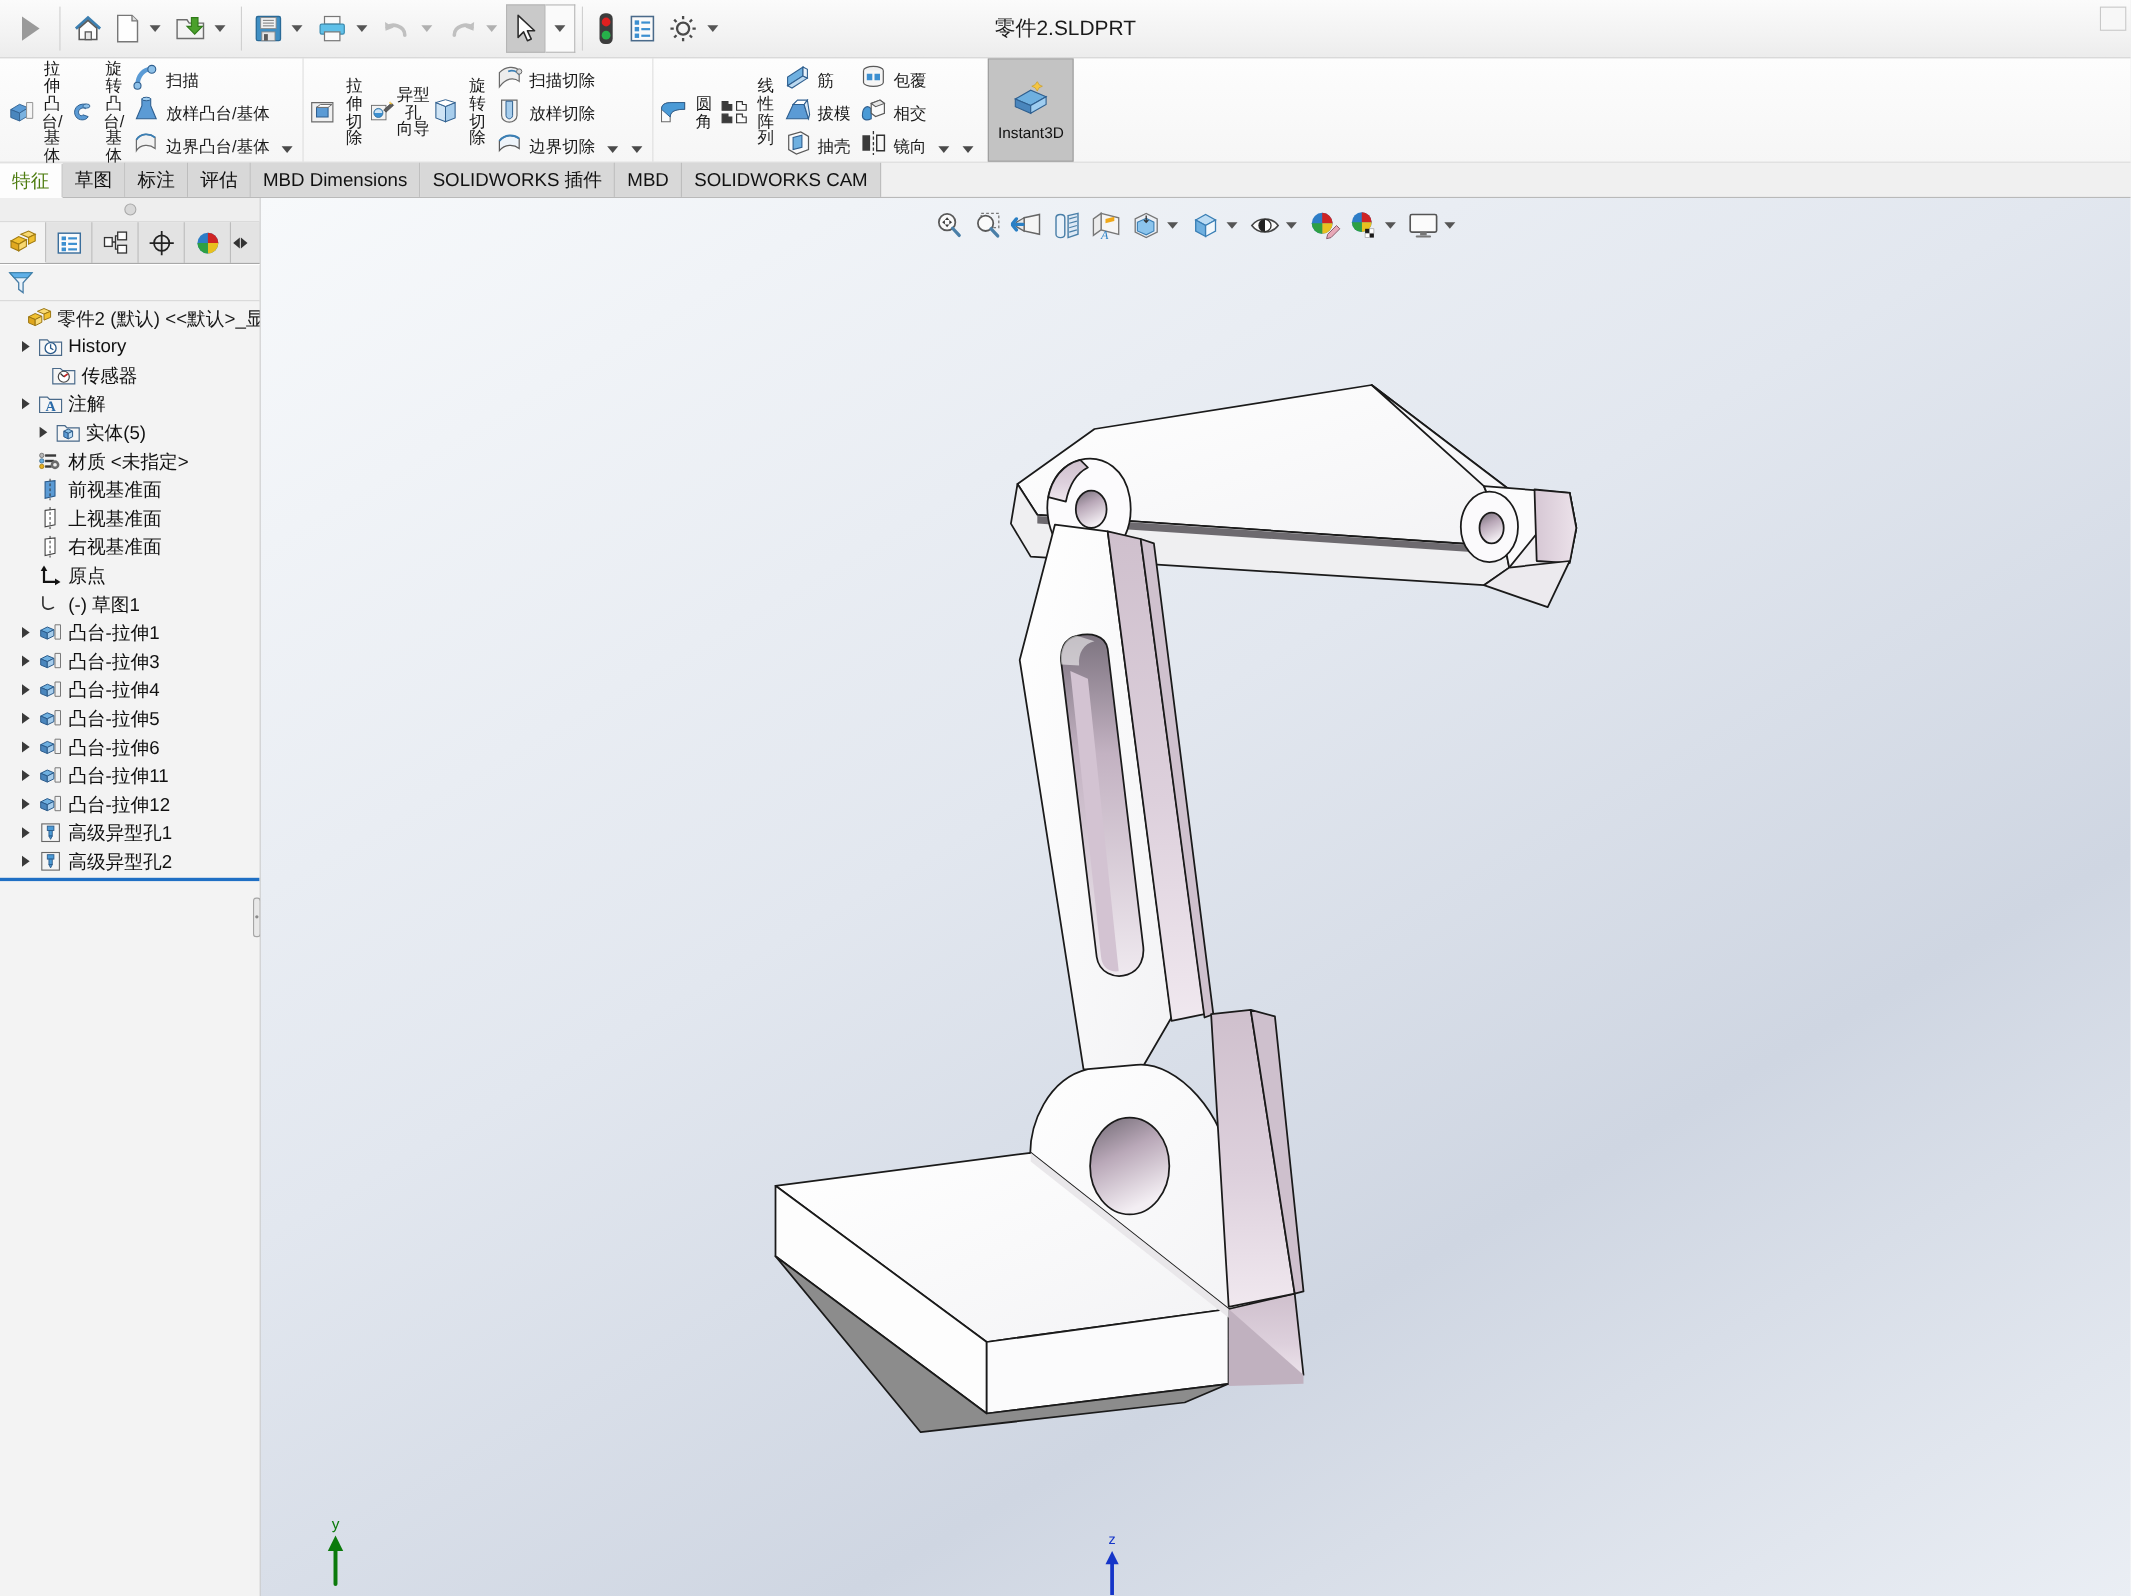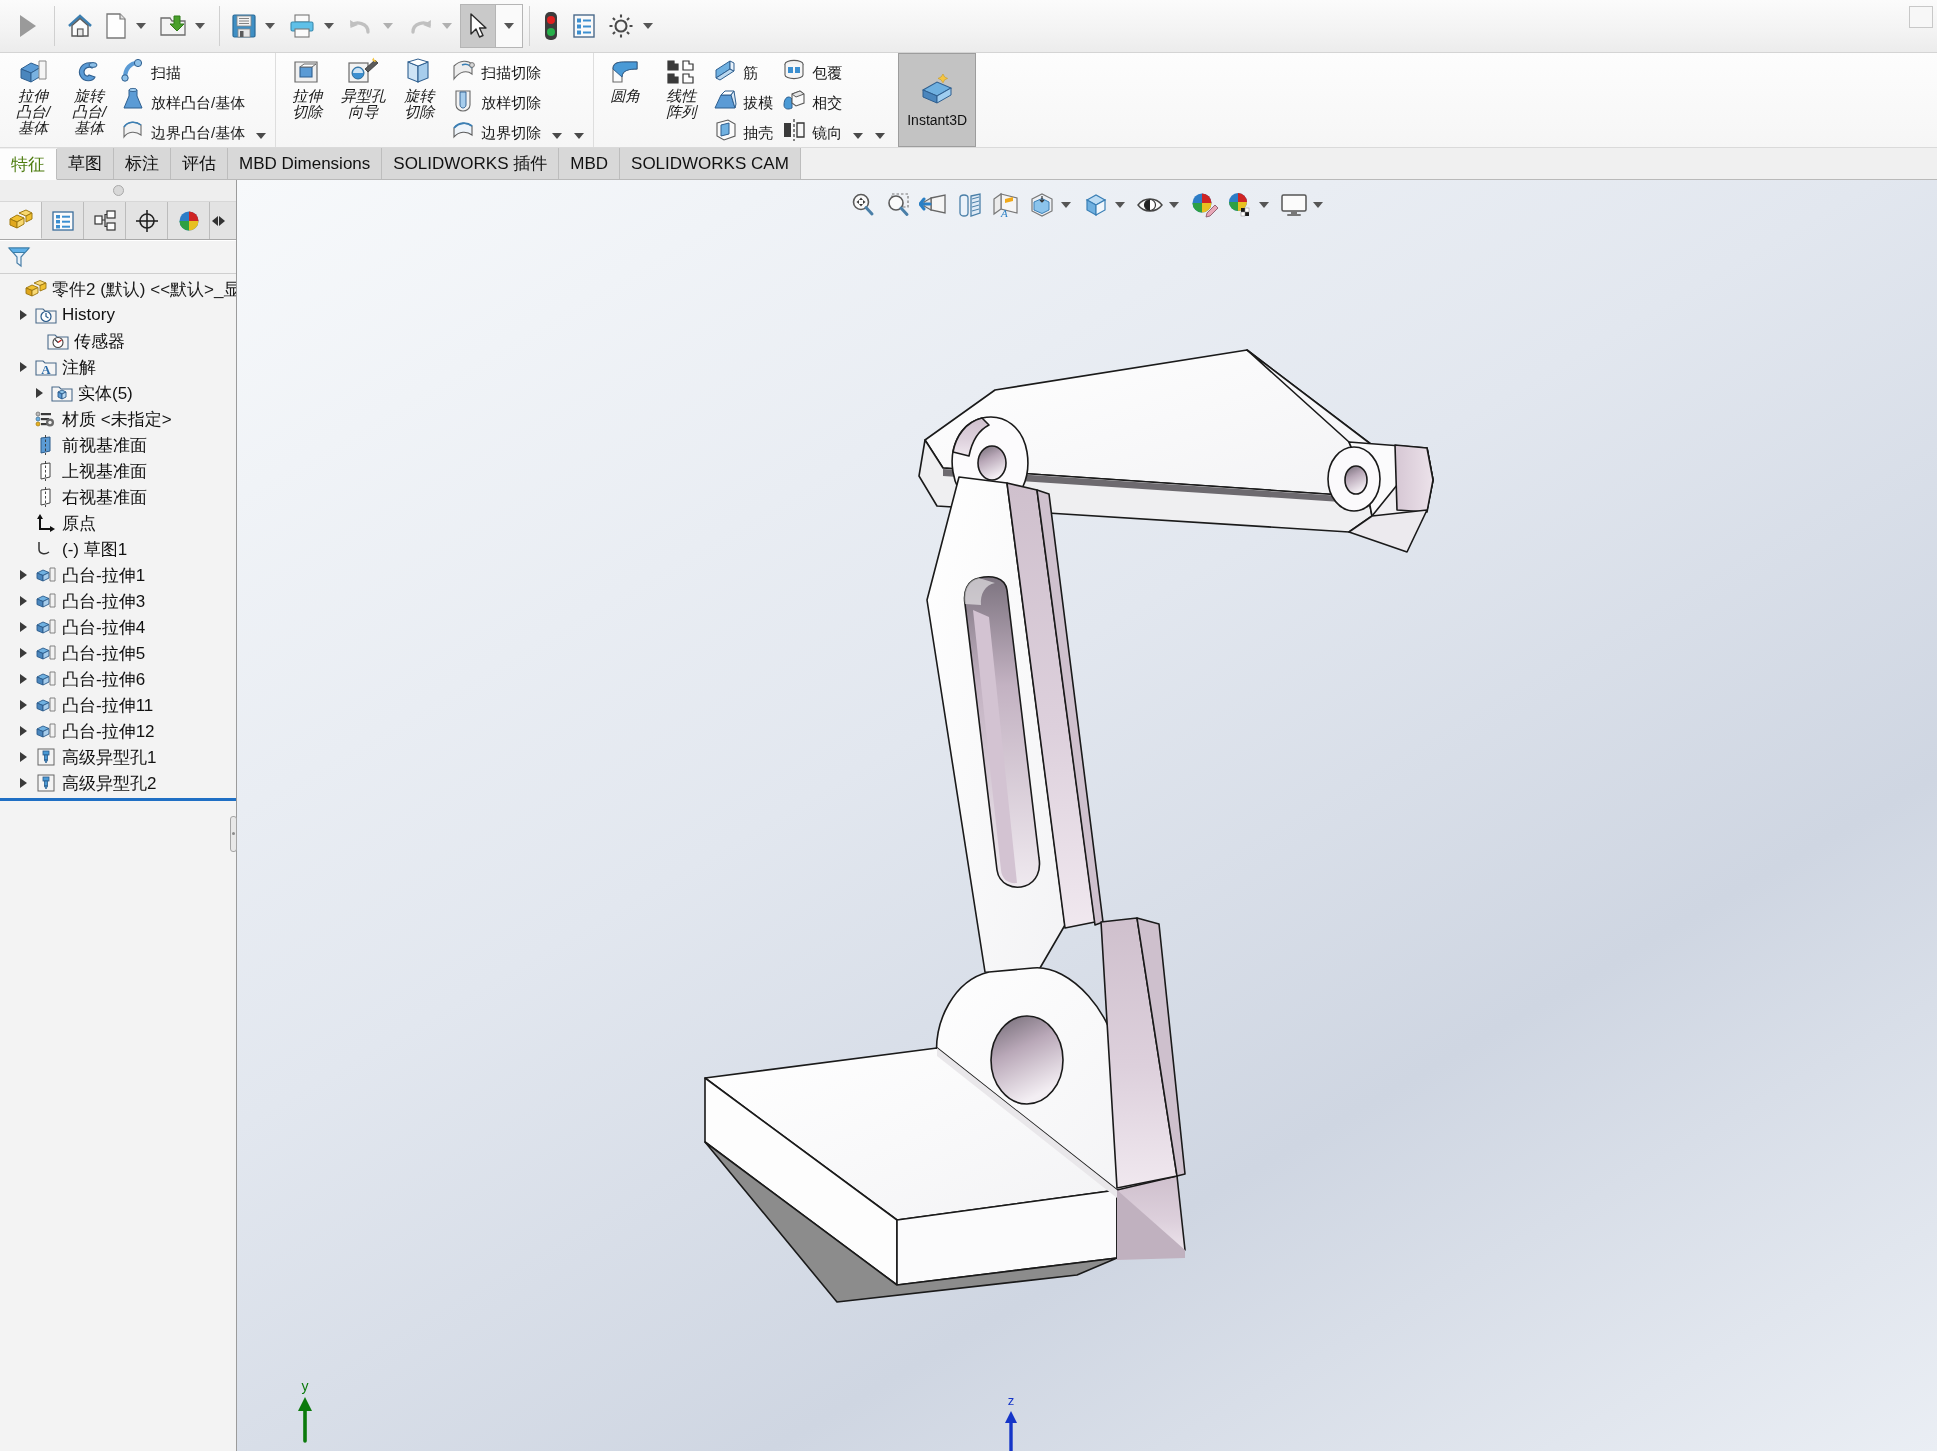--- a/index.html
+++ b/index.html
@@ -85,23 +85,23 @@
   .ribbon {
     height: 95px; min-height: 95px;
     background: linear-gradient(to bottom,#fdfdfd 0%,#f6f6f6 100%);
     border-bottom: 1px solid #dadada;
     display: flex; align-items: stretch;
     padding-left: 2px;
   }
   .rgroup { display: flex; align-items: stretch; padding: 0 3px; }
   .rgroup + .rgroup { border-left: 1px solid #dedede; }
   .rbig {
-    width: 56px; display: flex; flex-direction: column;
+    width: 56px; display: flex; 
     align-items: center; justify-content: flex-start;
-    padding-top: 4px; cursor: default; font-style: italic;
+    padding-top: 4px; cursor: default;
   }
   .rbig .lbl {
     font-size: 15px; color: #1a1a1a; text-align: center;
     line-height: 1.05; margin-top: 1px; white-space: pre-line;
   }
   .rcol { display: flex; flex-direction: column; justify-content: flex-start; }
   .rsmall {
     display: flex; align-items: flex-end; gap: 5px;
     height: 30px; padding: 0 5px 0 3px; cursor: default;
   }
@@ -360,20 +360,21 @@
     <div class="tb-btn">
       <svg width="30" height="30" viewBox="0 0 30 30">
         <g fill="none" stroke="#4a4a4a" stroke-width="2.1">
           <circle cx="15" cy="15" r="5.5"></circle>
           <path d="M15 3.5 v3 M15 23.5 v3 M3.5 15 h3 M23.5 15 h3 M6.9 6.9 l2.1 2.1 M21 21 l2.1 2.1 M23.1 6.9 l-2.1 2.1 M9 21 l-2.1 2.1"></path>
         </g>
       </svg>
     </div>
     <div class="tb-caret"></div>
 
+    <div class="doc-title">零件2.SLDPRT</div>
     <div class="win-ctl"></div>
   </div>
 
   <div class="ribbon">
 
     <div class="rgroup">
       <div class="rbig">
         <svg width="36" height="30" viewBox="0 0 36 30">
           <path d="M6 12 L16 6 L26 10 L16 16 Z" fill="#5b9bd5" stroke="#2f5f8f" stroke-width="1"></path>
           <path d="M6 12 L16 16 L16 25 L6 21 Z" fill="#4a86bd" stroke="#2f5f8f" stroke-width="1"></path>

